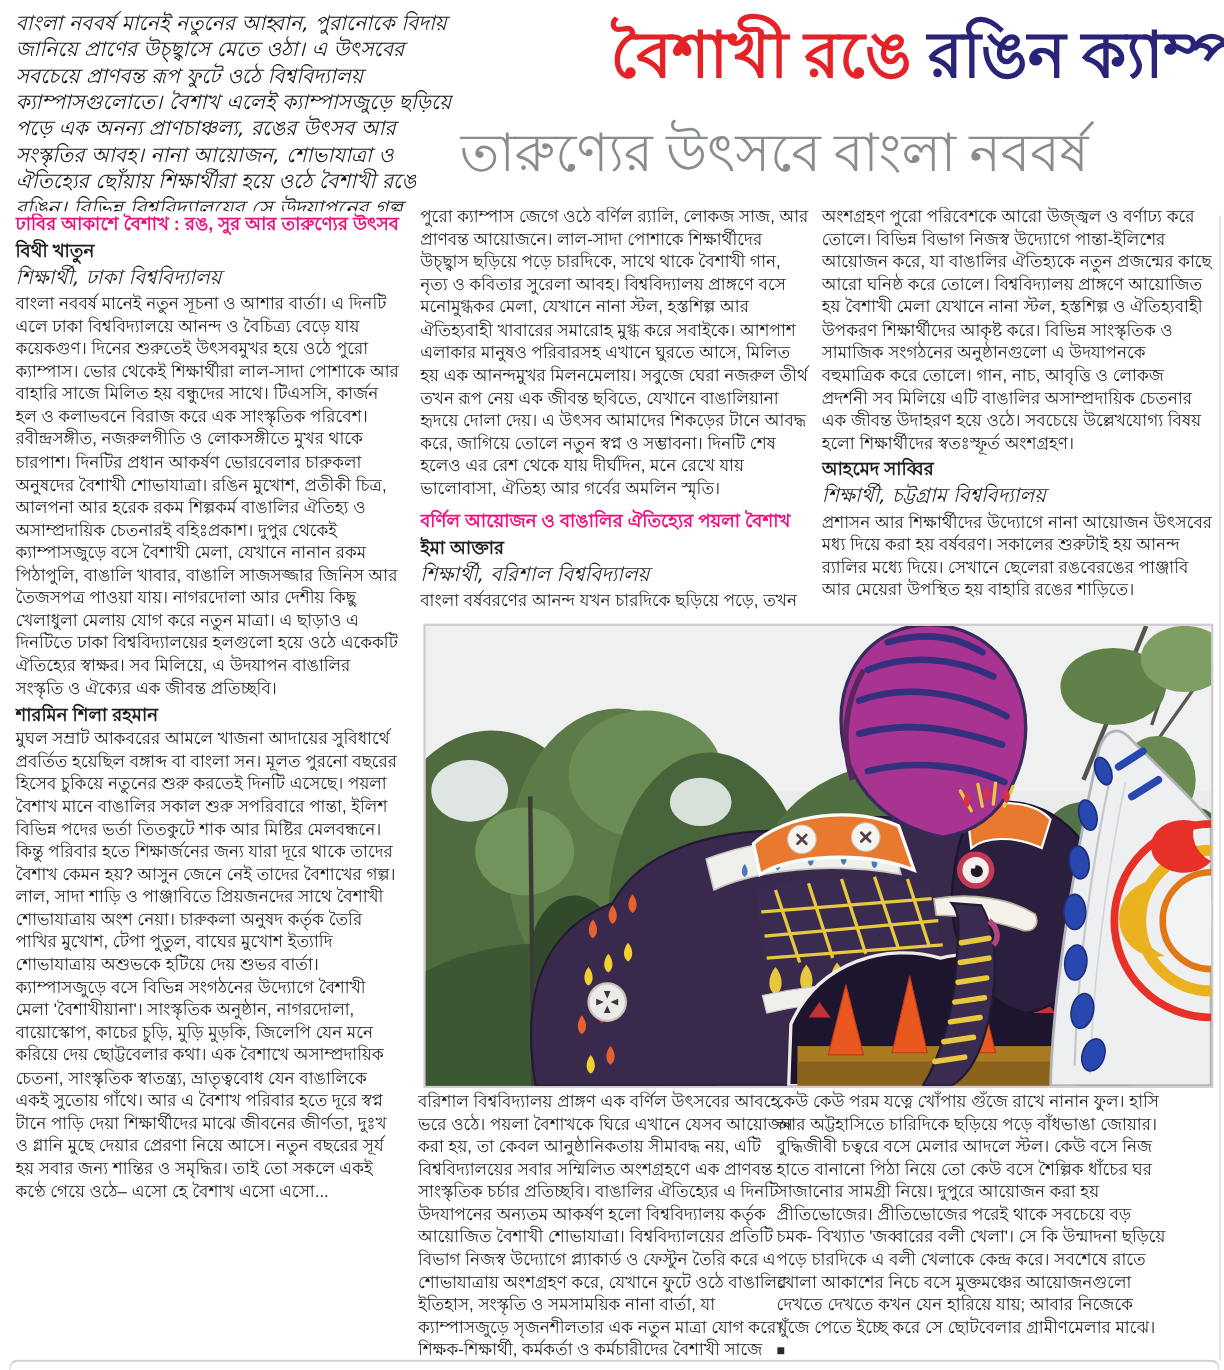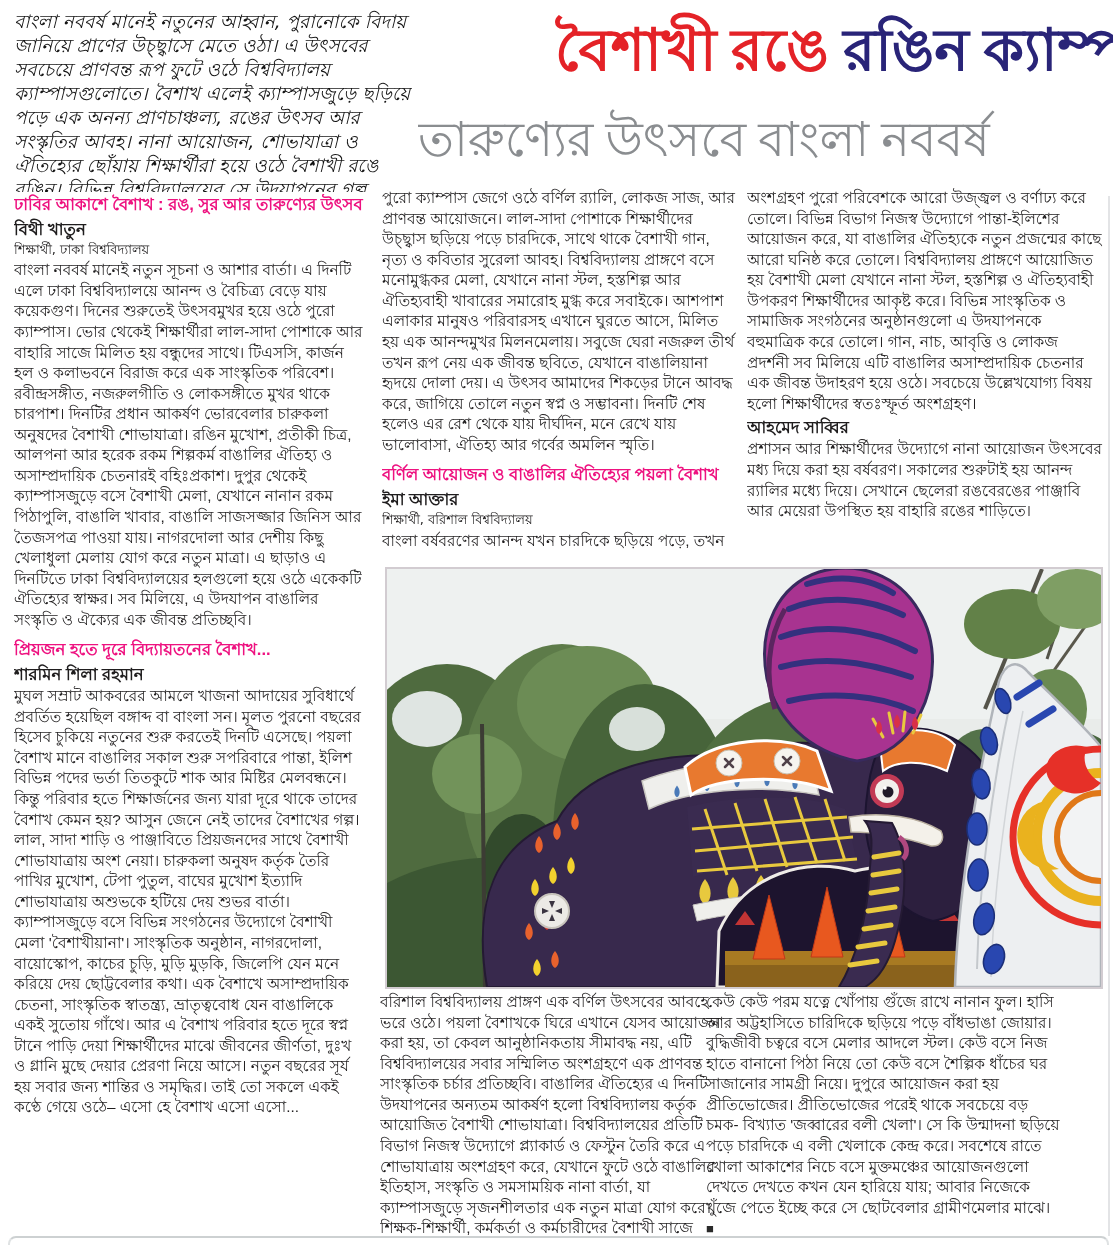--- a/index.html
+++ b/index.html
@@ -34,21 +34,21 @@
   .col-2-top{left:382px;top:188px;width:354px;height:374px;}
   .col-3-top{left:747px;top:188px;width:356px;height:374px;}
   .col-2-bottom{left:380px;top:992px;width:354px;height:248px;}
   .col-3-bottom{left:706px;top:992px;width:356px;height:248px;}
   .sec-heading{
     color:var(--section-pink,#ee1280);font-weight:700;font-size:16.5px;
     line-height:1.25;margin:9px 0 3px;
   }
   .sec-heading.first{margin-top:0;}
   .author{font-weight:700;font-size:16.5px;margin:0 0 1px;}
-  .affiliation{font-size:13px;margin:0 0 2px;font-family:"DejaVu Sans", sans-serif;}
+  .affiliation{font-style:italic;font-size:18px;margin:0 0 2px;font-family:"DejaVu Sans", sans-serif;}
   p.body{margin:0 0 2px;}
   .end-mark{font-size:13px;color:#2a2a2a;}
   
   .photo-wrap{
     left:385px;top:567px;width:714px;height:418px;
     border:2px solid #d2ccd1;box-sizing:content-box;background:#e9ecea;
   }
   .photo-wrap svg{display:block;width:100%;height:100%;}
   
   .bottom-rule{
@@ -73,40 +73,40 @@
 </div>
 
 <div class="abs headline-2">তারুণ্যের উৎসবে বাংলা নববর্ষ</div>
 
 <div class="abs col col-1">
   <div class="sec-heading first">ঢাবির আকাশে বৈশাখ : রঙ, সুর আর তারুণ্যের উৎসব</div>
   <div class="author">বিথী খাতুন</div>
   <div class="affiliation">শিক্ষার্থী, ঢাকা বিশ্ববিদ্যালয়</div>
   <p class="body">বাংলা নববর্ষ মানেই নতুন সূচনা ও আশার বার্তা। এ দিনটি এলে ঢাকা বিশ্ববিদ্যালয়ে আনন্দ ও বৈচিত্র্য বেড়ে যায় কয়েকগুণ। দিনের শুরুতেই উৎসবমুখর হয়ে ওঠে পুরো ক্যাম্পাস। ভোর থেকেই শিক্ষার্থীরা লাল-সাদা পোশাকে আর বাহারি সাজে মিলিত হয় বন্ধুদের সাথে। টিএসসি, কার্জন হল ও কলাভবনে বিরাজ করে এক সাংস্কৃতিক পরিবেশ। রবীন্দ্রসঙ্গীত, নজরুলগীতি ও লোকসঙ্গীতে মুখর থাকে চারপাশ। দিনটির প্রধান আকর্ষণ ভোরবেলার চারুকলা অনুষদের বৈশাখী শোভাযাত্রা। রঙিন মুখোশ, প্রতীকী চিত্র, আলপনা আর হরেক রকম শিল্পকর্ম বাঙালির ঐতিহ্য ও অসাম্প্রদায়িক চেতনারই বহিঃপ্রকাশ। দুপুর থেকেই ক্যাম্পাসজুড়ে বসে বৈশাখী মেলা, যেখানে নানান রকম পিঠাপুলি, বাঙালি খাবার, বাঙালি সাজসজ্জার জিনিস আর তৈজসপত্র পাওয়া যায়। নাগরদোলা আর দেশীয় কিছু খেলাধুলা মেলায় যোগ করে নতুন মাত্রা। এ ছাড়াও এ দিনটিতে ঢাকা বিশ্ববিদ্যালয়ের হলগুলো হয়ে ওঠে একেকটি ঐতিহ্যের স্বাক্ষর। সব মিলিয়ে, এ উদযাপন বাঙালির সংস্কৃতি ও ঐক্যের এক জীবন্ত প্রতিচ্ছবি।</p>
 
-  <div class="sec-heading">প্রিয়জন হতে দূরে বিদ্যায়তনের বৈশাখ...</div>
   <div class="author">শারমিন শিলা রহমান</div>
   <p class="body">মুঘল সম্রাট আকবরের আমলে খাজনা আদায়ের সুবিধার্থে প্রবর্তিত হয়েছিল বঙ্গাব্দ বা বাংলা সন। মূলত পুরনো বছরের হিসেব চুকিয়ে নতুনের শুরু করতেই দিনটি এসেছে। পয়লা বৈশাখ মানে বাঙালির সকাল শুরু সপরিবারে পান্তা, ইলিশ বিভিন্ন পদের ভর্তা তিতকুটে শাক আর মিষ্টির মেলবন্ধনে। কিন্তু পরিবার হতে শিক্ষার্জনের জন্য যারা দূরে থাকে তাদের বৈশাখ কেমন হয়? আসুন জেনে নেই তাদের বৈশাখের গল্প। লাল, সাদা শাড়ি ও পাঞ্জাবিতে প্রিয়জনদের সাথে বৈশাখী শোভাযাত্রায় অংশ নেয়া। চারুকলা অনুষদ কর্তৃক তৈরি পাখির মুখোশ, টেপা পুতুল, বাঘের মুখোশ ইত্যাদি শোভাযাত্রায় অশুভকে হটিয়ে দেয় শুভর বার্তা। ক্যাম্পাসজুড়ে বসে বিভিন্ন সংগঠনের উদ্যোগে বৈশাখী মেলা 'বৈশাখীয়ানা'। সাংস্কৃতিক অনুষ্ঠান, নাগরদোলা, বায়োস্কোপ, কাচের চুড়ি, মুড়ি মুড়কি, জিলেপি যেন মনে করিয়ে দেয় ছোট্টবেলার কথা। এক বৈশাখে অসাম্প্রদায়িক চেতনা, সাংস্কৃতিক স্বাতন্ত্র্য, ভ্রাতৃত্ববোধ যেন বাঙালিকে একই সুতোয় গাঁথে। আর এ বৈশাখ পরিবার হতে দূরে স্বপ্ন টানে পাড়ি দেয়া শিক্ষার্থীদের মাঝে জীবনের জীর্ণতা, দুঃখ ও গ্লানি মুছে দেয়ার প্রেরণা নিয়ে আসে। নতুন বছরের সূর্য হয় সবার জন্য শান্তির ও সমৃদ্ধির। তাই তো সকলে একই কণ্ঠে গেয়ে ওঠে– এসো হে বৈশাখ এসো এসো...</p>
 
 
 </div>
 
 <div class="abs col col-2-top">
   <p class="body">পুরো ক্যাম্পাস জেগে ওঠে বর্ণিল র‍্যালি, লোকজ সাজ, আর প্রাণবন্ত আয়োজনে। লাল-সাদা পোশাকে শিক্ষার্থীদের উচ্ছ্বাস ছড়িয়ে পড়ে চারদিকে, সাথে থাকে বৈশাখী গান, নৃত্য ও কবিতার সুরেলা আবহ। বিশ্ববিদ্যালয় প্রাঙ্গণে বসে মনোমুগ্ধকর মেলা, যেখানে নানা স্টল, হস্তশিল্প আর ঐতিহ্যবাহী খাবারের সমারোহ মুগ্ধ করে সবাইকে। আশপাশ এলাকার মানুষও পরিবারসহ এখানে ঘুরতে আসে, মিলিত হয় এক আনন্দমুখর মিলনমেলায়। সবুজে ঘেরা নজরুল তীর্থ তখন রূপ নেয় এক জীবন্ত ছবিতে, যেখানে বাঙালিয়ানা হৃদয়ে দোলা দেয়। এ উৎসব আমাদের শিকড়ের টানে আবদ্ধ করে, জাগিয়ে তোলে নতুন স্বপ্ন ও সম্ভাবনা। দিনটি শেষ হলেও এর রেশ থেকে যায় দীর্ঘদিন, মনে রেখে যায় ভালোবাসা, ঐতিহ্য আর গর্বের অমলিন স্মৃতি।</p>
 
   <div class="sec-heading">বর্ণিল আয়োজন ও বাঙালির ঐতিহ্যের পয়লা বৈশাখ</div>
   <div class="author">ইমা আক্তার</div>
   <div class="affiliation">শিক্ষার্থী, বরিশাল বিশ্ববিদ্যালয়</div>
   <p class="body">বাংলা বর্ষবরণের আনন্দ যখন চারদিকে ছড়িয়ে পড়ে, তখন</p>
 </div>
 
 <div class="abs col col-3-top">
   <p class="body">অংশগ্রহণ পুরো পরিবেশকে আরো উজ্জ্বল ও বর্ণাঢ্য করে তোলে। বিভিন্ন বিভাগ নিজস্ব উদ্যোগে পান্তা-ইলিশের আয়োজন করে, যা বাঙালির ঐতিহ্যকে নতুন প্রজন্মের কাছে আরো ঘনিষ্ঠ করে তোলে। বিশ্ববিদ্যালয় প্রাঙ্গণে আয়োজিত হয় বৈশাখী মেলা যেখানে নানা স্টল, হস্তশিল্প ও ঐতিহ্যবাহী উপকরণ শিক্ষার্থীদের আকৃষ্ট করে। বিভিন্ন সাংস্কৃতিক ও সামাজিক সংগঠনের অনুষ্ঠানগুলো এ উদযাপনকে বহুমাত্রিক করে তোলে। গান, নাচ, আবৃত্তি ও লোকজ প্রদর্শনী সব মিলিয়ে এটি বাঙালির অসাম্প্রদায়িক চেতনার এক জীবন্ত উদাহরণ হয়ে ওঠে। সবচেয়ে উল্লেখযোগ্য বিষয় হলো শিক্ষার্থীদের স্বতঃস্ফূর্ত অংশগ্রহণ।</p>
 
   <div class="author">আহমেদ সাব্বির</div>
+  <div class="affiliation">শিক্ষার্থী, চট্টগ্রাম বিশ্ববিদ্যালয়</div>
   <p class="body">প্রশাসন আর শিক্ষার্থীদের উদ্যোগে নানা আয়োজন উৎসবের মধ্য দিয়ে করা হয় বর্ষবরণ। সকালের শুরুটাই হয় আনন্দ র‍্যালির মধ্যে দিয়ে। সেখানে ছেলেরা রঙবেরঙের পাঞ্জাবি আর মেয়েরা উপস্থিত হয় বাহারি রঙের শাড়িতে।</p>
 </div>
 
 <div class="abs photo-wrap">
   <svg viewBox="0 0 714 418" preserveAspectRatio="none">
 
     <rect x="0" y="0" width="714" height="418" fill="#e9ecea"></rect>
     <rect x="0" y="0" width="714" height="150" fill="#eef1f0"></rect>
 
     <g>

